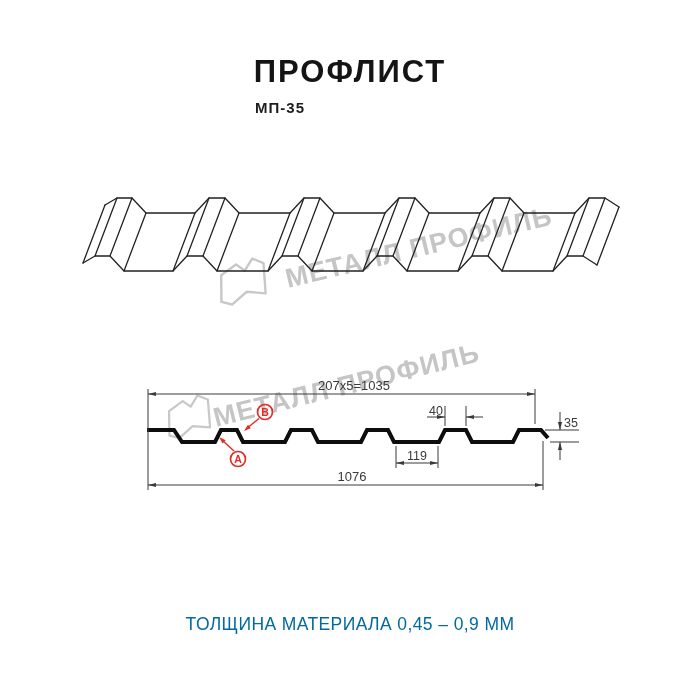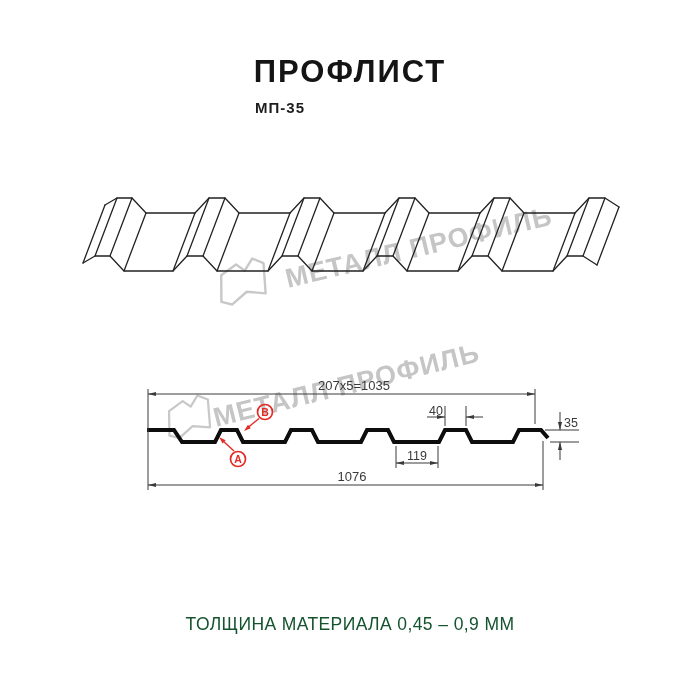--- a/index.html
+++ b/index.html
@@ -10,21 +10,21 @@
   .title{
     position:absolute;top:54px;left:0;width:700px;text-align:center;
     font-size:31px;font-weight:800;letter-spacing:2px;color:#141414;
   }
   .subtitle{
     position:absolute;top:99px;left:0;width:560px;text-align:center;
     font-size:15px;font-weight:700;letter-spacing:1px;color:#1d1d1d;
   }
   .caption{
     position:absolute;top:614px;left:0;width:700px;text-align:center;
-    font-size:17.5px;font-weight:500;letter-spacing:0.4px;color:#14532d;
+    font-size:17.5px;font-weight:500;letter-spacing:0.4px;color:#0369a1;
   }
   svg{position:absolute;top:0;left:0;}
   .wm-text{
     font-family:"Liberation Sans", sans-serif;font-size:27px;font-weight:700;
     letter-spacing:1px;fill:#c5c5c5;
   }
   .dim-text{
     font-family:"Liberation Sans", sans-serif;font-size:13px;fill:#3a3a3a;
   }
   .dim-text-sm{

